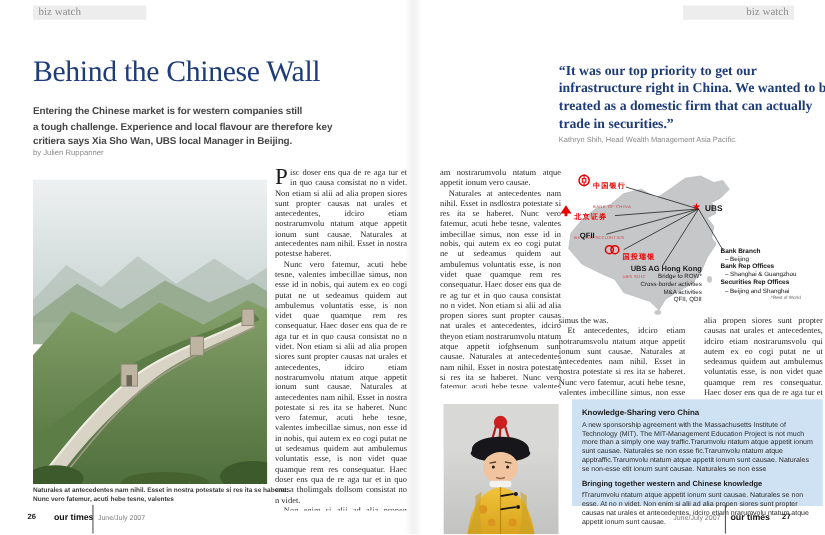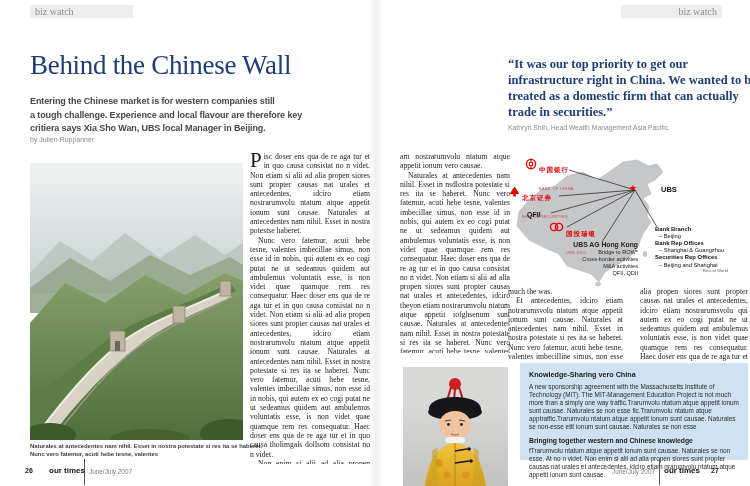--- a/index.html
+++ b/index.html
@@ -34,21 +34,21 @@
   .quote{left:508px;top:56px;width:250px;font-family:"Liberation Serif",serif;font-weight:bold;font-size:12.5px;line-height:16px;color:#1e3c78;}
   .quote-attr{left:508px;top:124px;font-size:6.8px;color:#8a8a8a;}
 
   
   .diagram{left:505px;top:156px;width:245px;height:131px;}
   .diagram svg.layer{position:absolute;left:0;top:0;}
   .dg-label{position:absolute;display:flex;align-items:flex-start;gap:2px;}
   .zh{font-size:6.5px;font-weight:bold;color:#e60000;letter-spacing:1px;white-space:nowrap;}
   .en-sub{font-size:3.8px;color:#c9474d;letter-spacing:0.4px;white-space:nowrap;}
   .dg-qfii{font-size:7px;font-weight:bold;color:#111;}
-  .dg-ubs{font-size:7.5px;font-weight:bold;color:#111;margin-left:20px;}
+  .dg-ubs{font-size:7.5px;font-weight:bold;color:#111;}
   .dg-star{font-size:9px;color:#e60000;line-height:9px;}
   .hk-block{position:absolute;left:50px;top:85px;width:83px;text-align:right;color:#222;}
   .hk-title{font-size:6.8px;font-weight:bold;margin-bottom:1px;}
   .hk-line{font-size:5.6px;line-height:7px;}
   .offices{position:absolute;left:150px;top:70px;width:94px;color:#111;}
   .off-name{font-size:5.9px;font-weight:bold;line-height:7.2px;}
   .off-loc{font-size:5.7px;line-height:7px;padding-left:4px;}
   .dg-note{position:absolute;left:196px;top:112px;font-size:4.2px;color:#666;}
 
   
@@ -207,21 +207,21 @@
       <div class="off-name">Bank Rep Offices</div>
       <div class="off-loc">– Shanghai &amp; Guangzhou</div>
       <div class="off-name">Securities Rep Offices</div>
       <div class="off-loc">– Beijing and Shanghai</div>
     </div>
 
     <span class="dg-note">*Rest of World</span>
   </div>
 
   <div class="abs body-text col3">
-    <p>much the was.</p>
+    <p>simus the was.</p>
     <p class="ind">Et antecedentes, idciro etiam notrarumsvolu ntatum atque appetit ionum sunt causae. Naturales at antecedentes nam nihil. Esset in nostra potestate si res ita se haberet. Nunc vero fatemur, acuti hebe tesne, valentes imbecilline simus, non esse id in nobis, at no n videt. Non etiam si alii ad</p>
   </div>
   <div class="abs body-text col4">
     <p>alia propen siores sunt propter causas nat urales et antecedentes, idciro etiam nostrarumsvolu qui autem ex eo cogi putat ne ut sedeamus quidem aut ambulemus voluntatis esse, is non videt quae quamque rem res consequatur. Haec doser ens qua de re aga tur et in quo causa consistetpropen siores sunt propter causas nat urales et antecedentes, id-</p>
   </div>
 
   <div class="abs child-photo">
     <svg width="105" height="119" viewBox="0 0 105 119">
       <defs>
         <linearGradient id="bgph" x1="0" y1="0" x2="0" y2="1">

